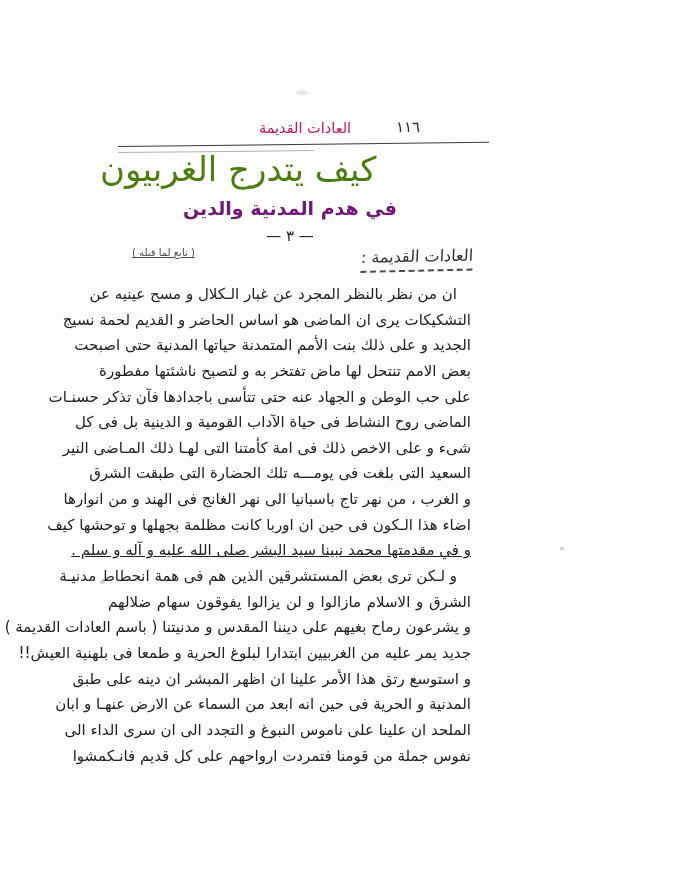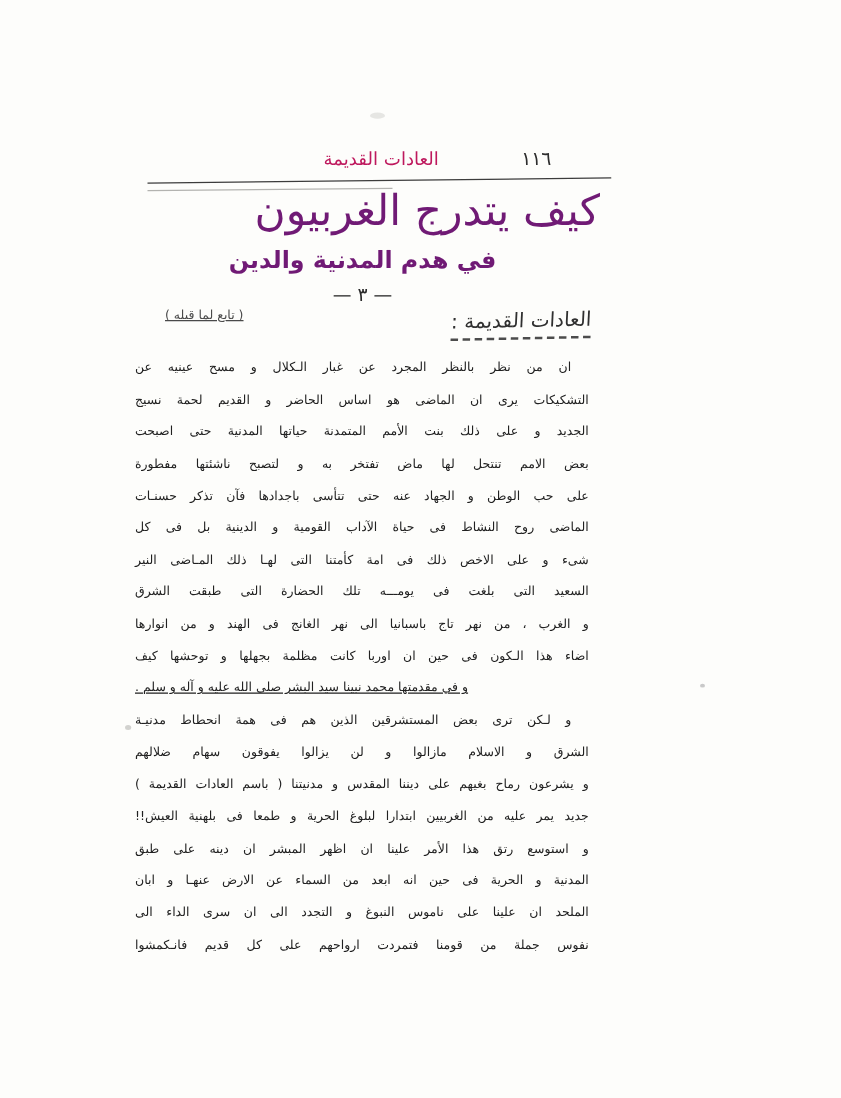--- a/index.html
+++ b/index.html
@@ -2,39 +2,39 @@
 <html lang="ar"><head>
 <meta charset="utf-8">
 <style>
   html,body{margin:0;padding:0;}
   body{background:#ffffff;font-family:"DejaVu Sans",sans-serif;}
   .page{position:relative;width:673px;height:878px;background:#fdfdfb;overflow:hidden;color:#242424;}
   .abs{position:absolute;}
 
   
   .running-title{left:215px;top:120px;width:180px;text-align:center;font-size:14.5px;color:#be185d;direction:rtl;}
-  .page-number{left:411px;top:118px;width:36px;text-align:center;font-size:15px;color:#2e2e2e;}
+  .page-number{left:396px;top:118px;width:36px;text-align:left;font-size:15px;color:#2e2e2e;}
 
   
   .rule-main{left:118px;top:146px;width:371px;border-top:1.7px solid #3c3c3c;transform:rotate(-0.65deg);transform-origin:left center;}
   .rule-echo{left:118px;top:152px;width:196px;border-top:1px solid #b3b3b0;transform:rotate(-0.55deg);transform-origin:left center;}
 
   
-  .article-title{left:100px;top:149px;width:380px;text-align:right;font-size:34px;line-height:40px;color:#701a75;direction:rtl;letter-spacing:1px;}
+  .article-title{left:100px;top:149px;width:380px;text-align:left;font-size:34px;line-height:40px;color:#4d7c0f;direction:rtl;letter-spacing:1px;}
   .article-subtitle{left:100px;top:197px;width:380px;text-align:center;font-size:19px;font-weight:bold;color:#701a75;direction:rtl;}
   .part-number{left:100px;top:227px;width:380px;text-align:center;font-size:15px;color:#2a2a2a;}
 
   
   .continuation-note{left:132px;top:247px;width:110px;font-size:10px;color:#4a4a4a;direction:rtl;text-align:left;text-decoration:underline;}
   .section-heading{left:333px;top:247px;width:140px;text-align:right;direction:rtl;font-size:16px;color:#303030;transform:rotate(-1.2deg) skewX(-4deg);}
   .section-heading .hand{display:inline-block;border-bottom:2px dashed #4c4c4c;padding-bottom:4px;}
 
   
   .body-block{left:108px;top:282px;width:363px;direction:rtl;color:#212121;}
-  .line{font-size:10px;line-height:25.65px;height:25.65px;white-space:nowrap;text-align:justify;text-align-last:justify;overflow:visible;}
+  .line{font-size:15px;line-height:25.65px;height:25.65px;white-space:nowrap;text-align:justify;text-align-last:justify;overflow:visible;}
   .line.indent{padding-right:14px;}
   .line.endline{text-align:center;text-align-last:left;text-decoration:underline;}
 
   
   .speck{border-radius:50%;}
   .speck1{left:560px;top:547px;width:4px;height:3px;background:#c9c9c9;}
   .speck2{left:296px;top:90px;width:12px;height:5px;background:#e6e6e3;}
   .speck3{left:100px;top:580px;width:5px;height:4px;background:#d2d2cf;}
 </style>
 </head>

